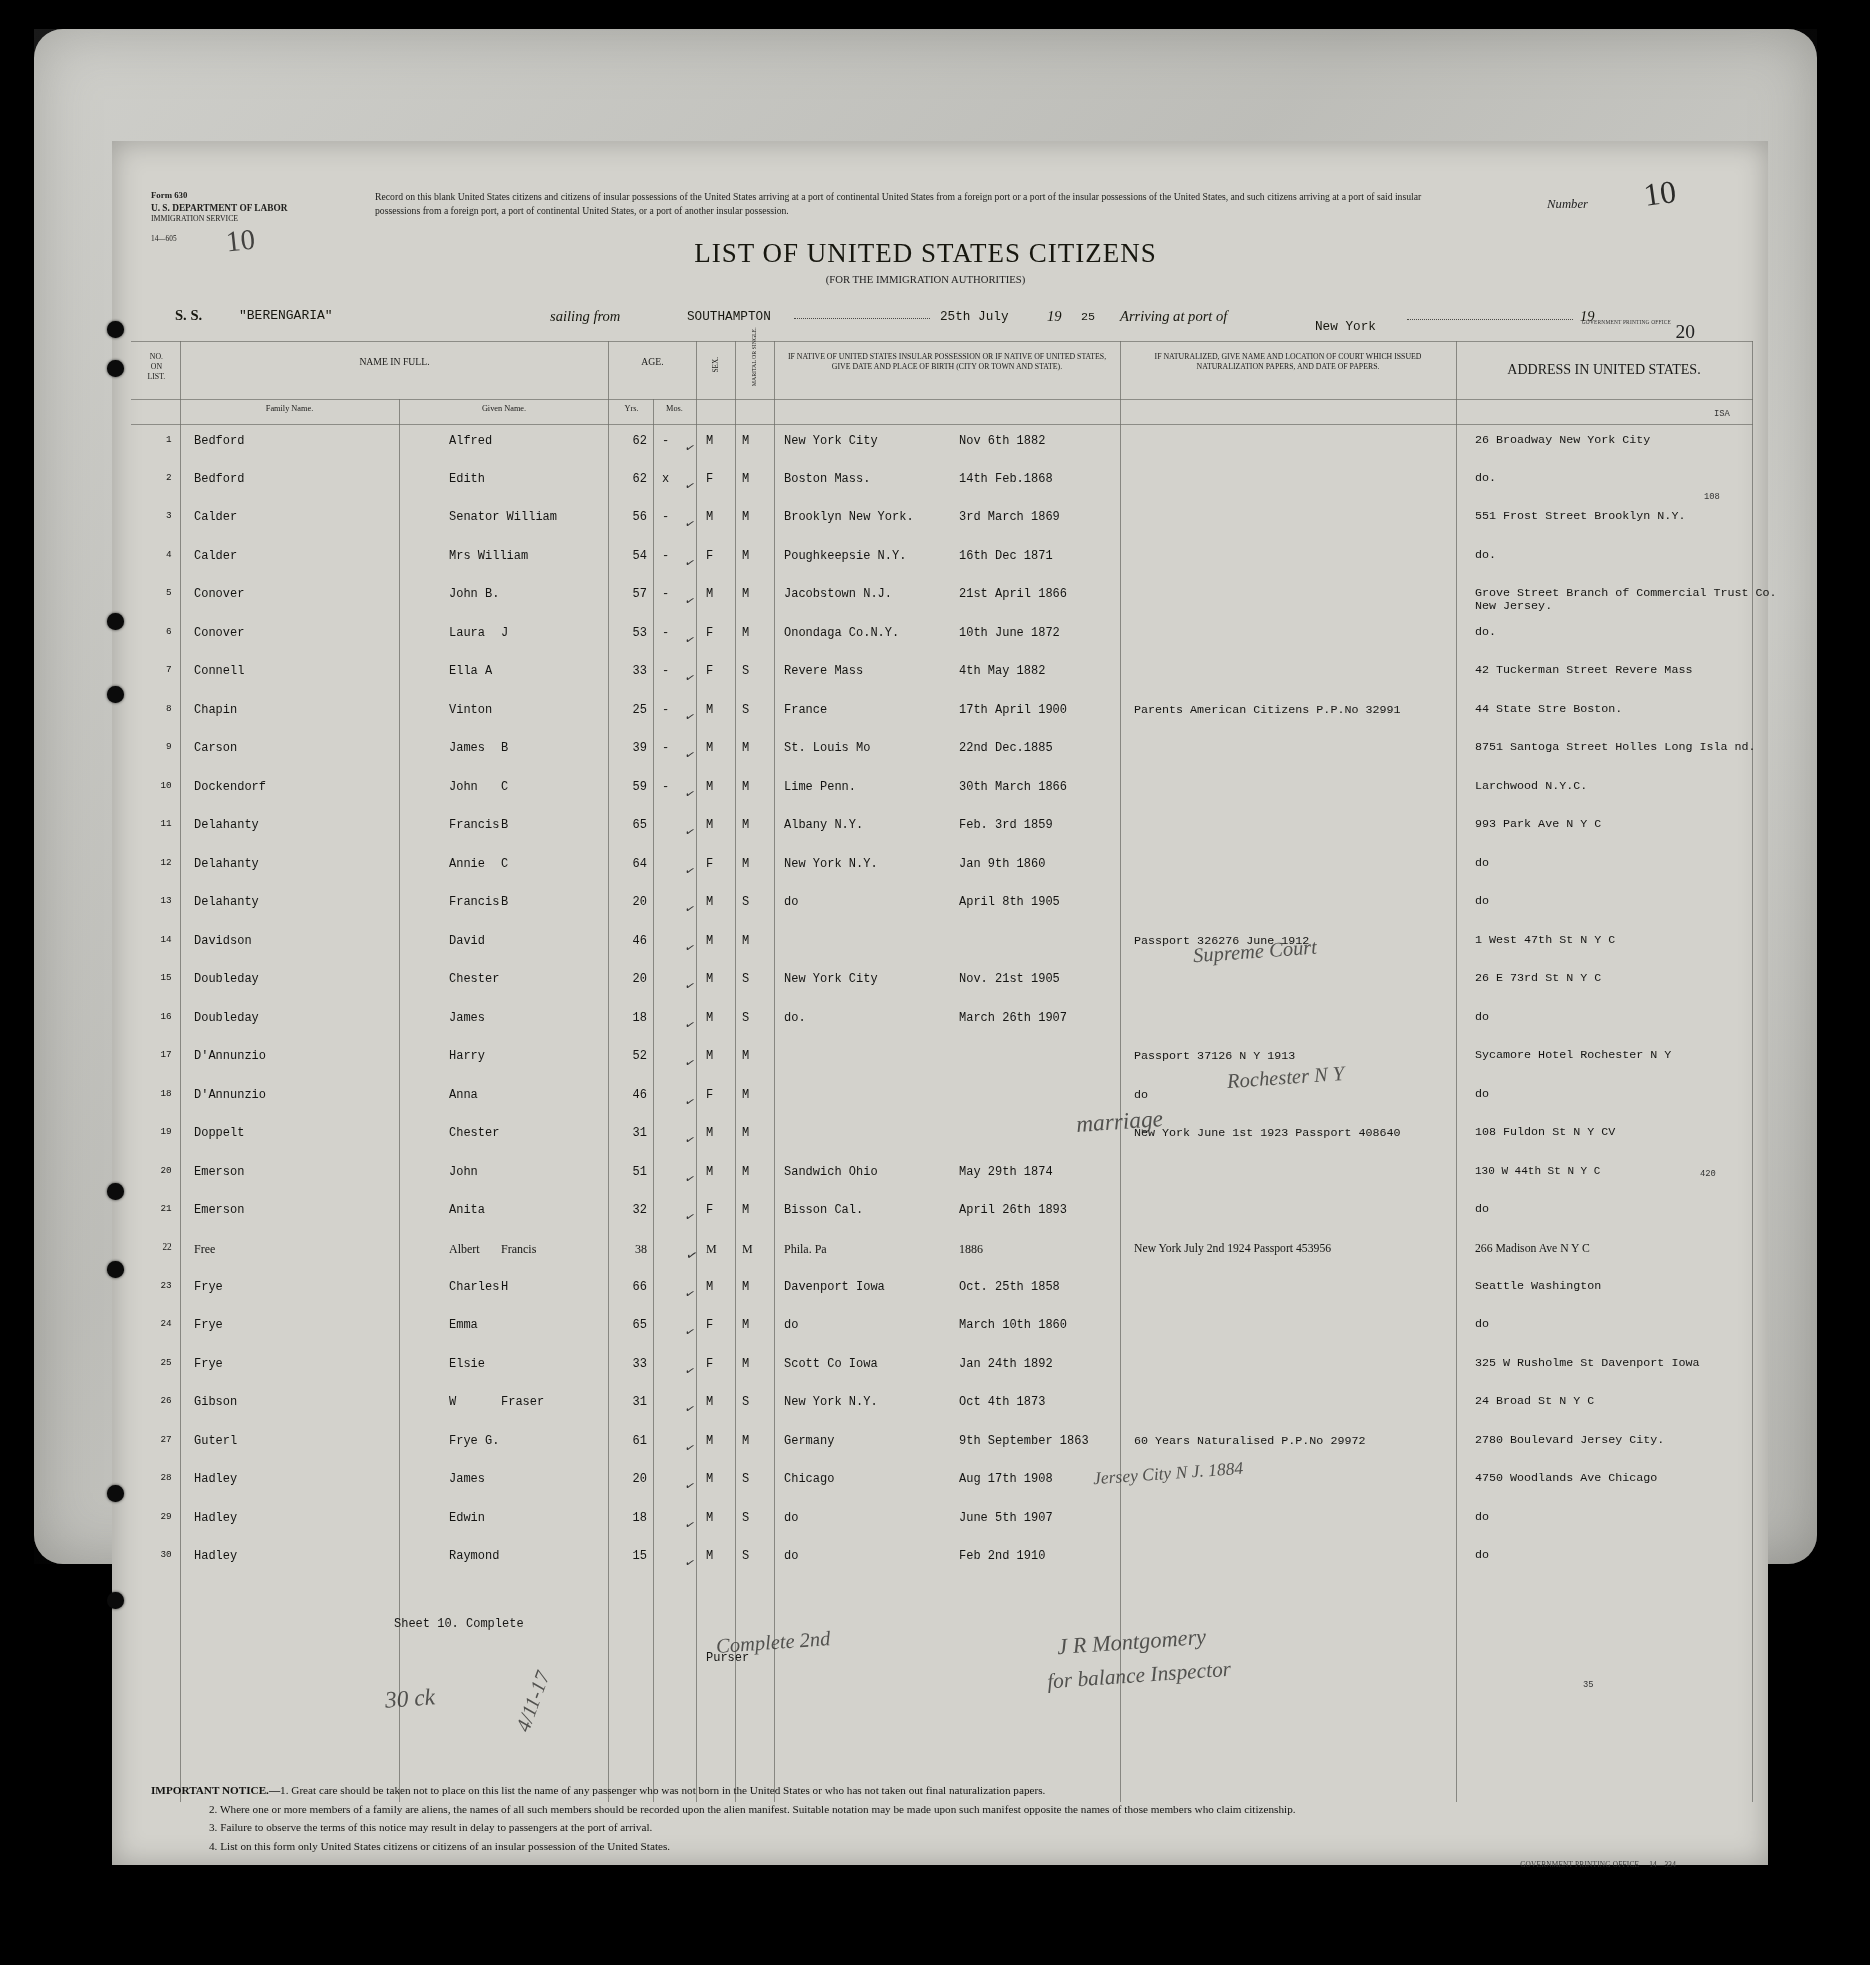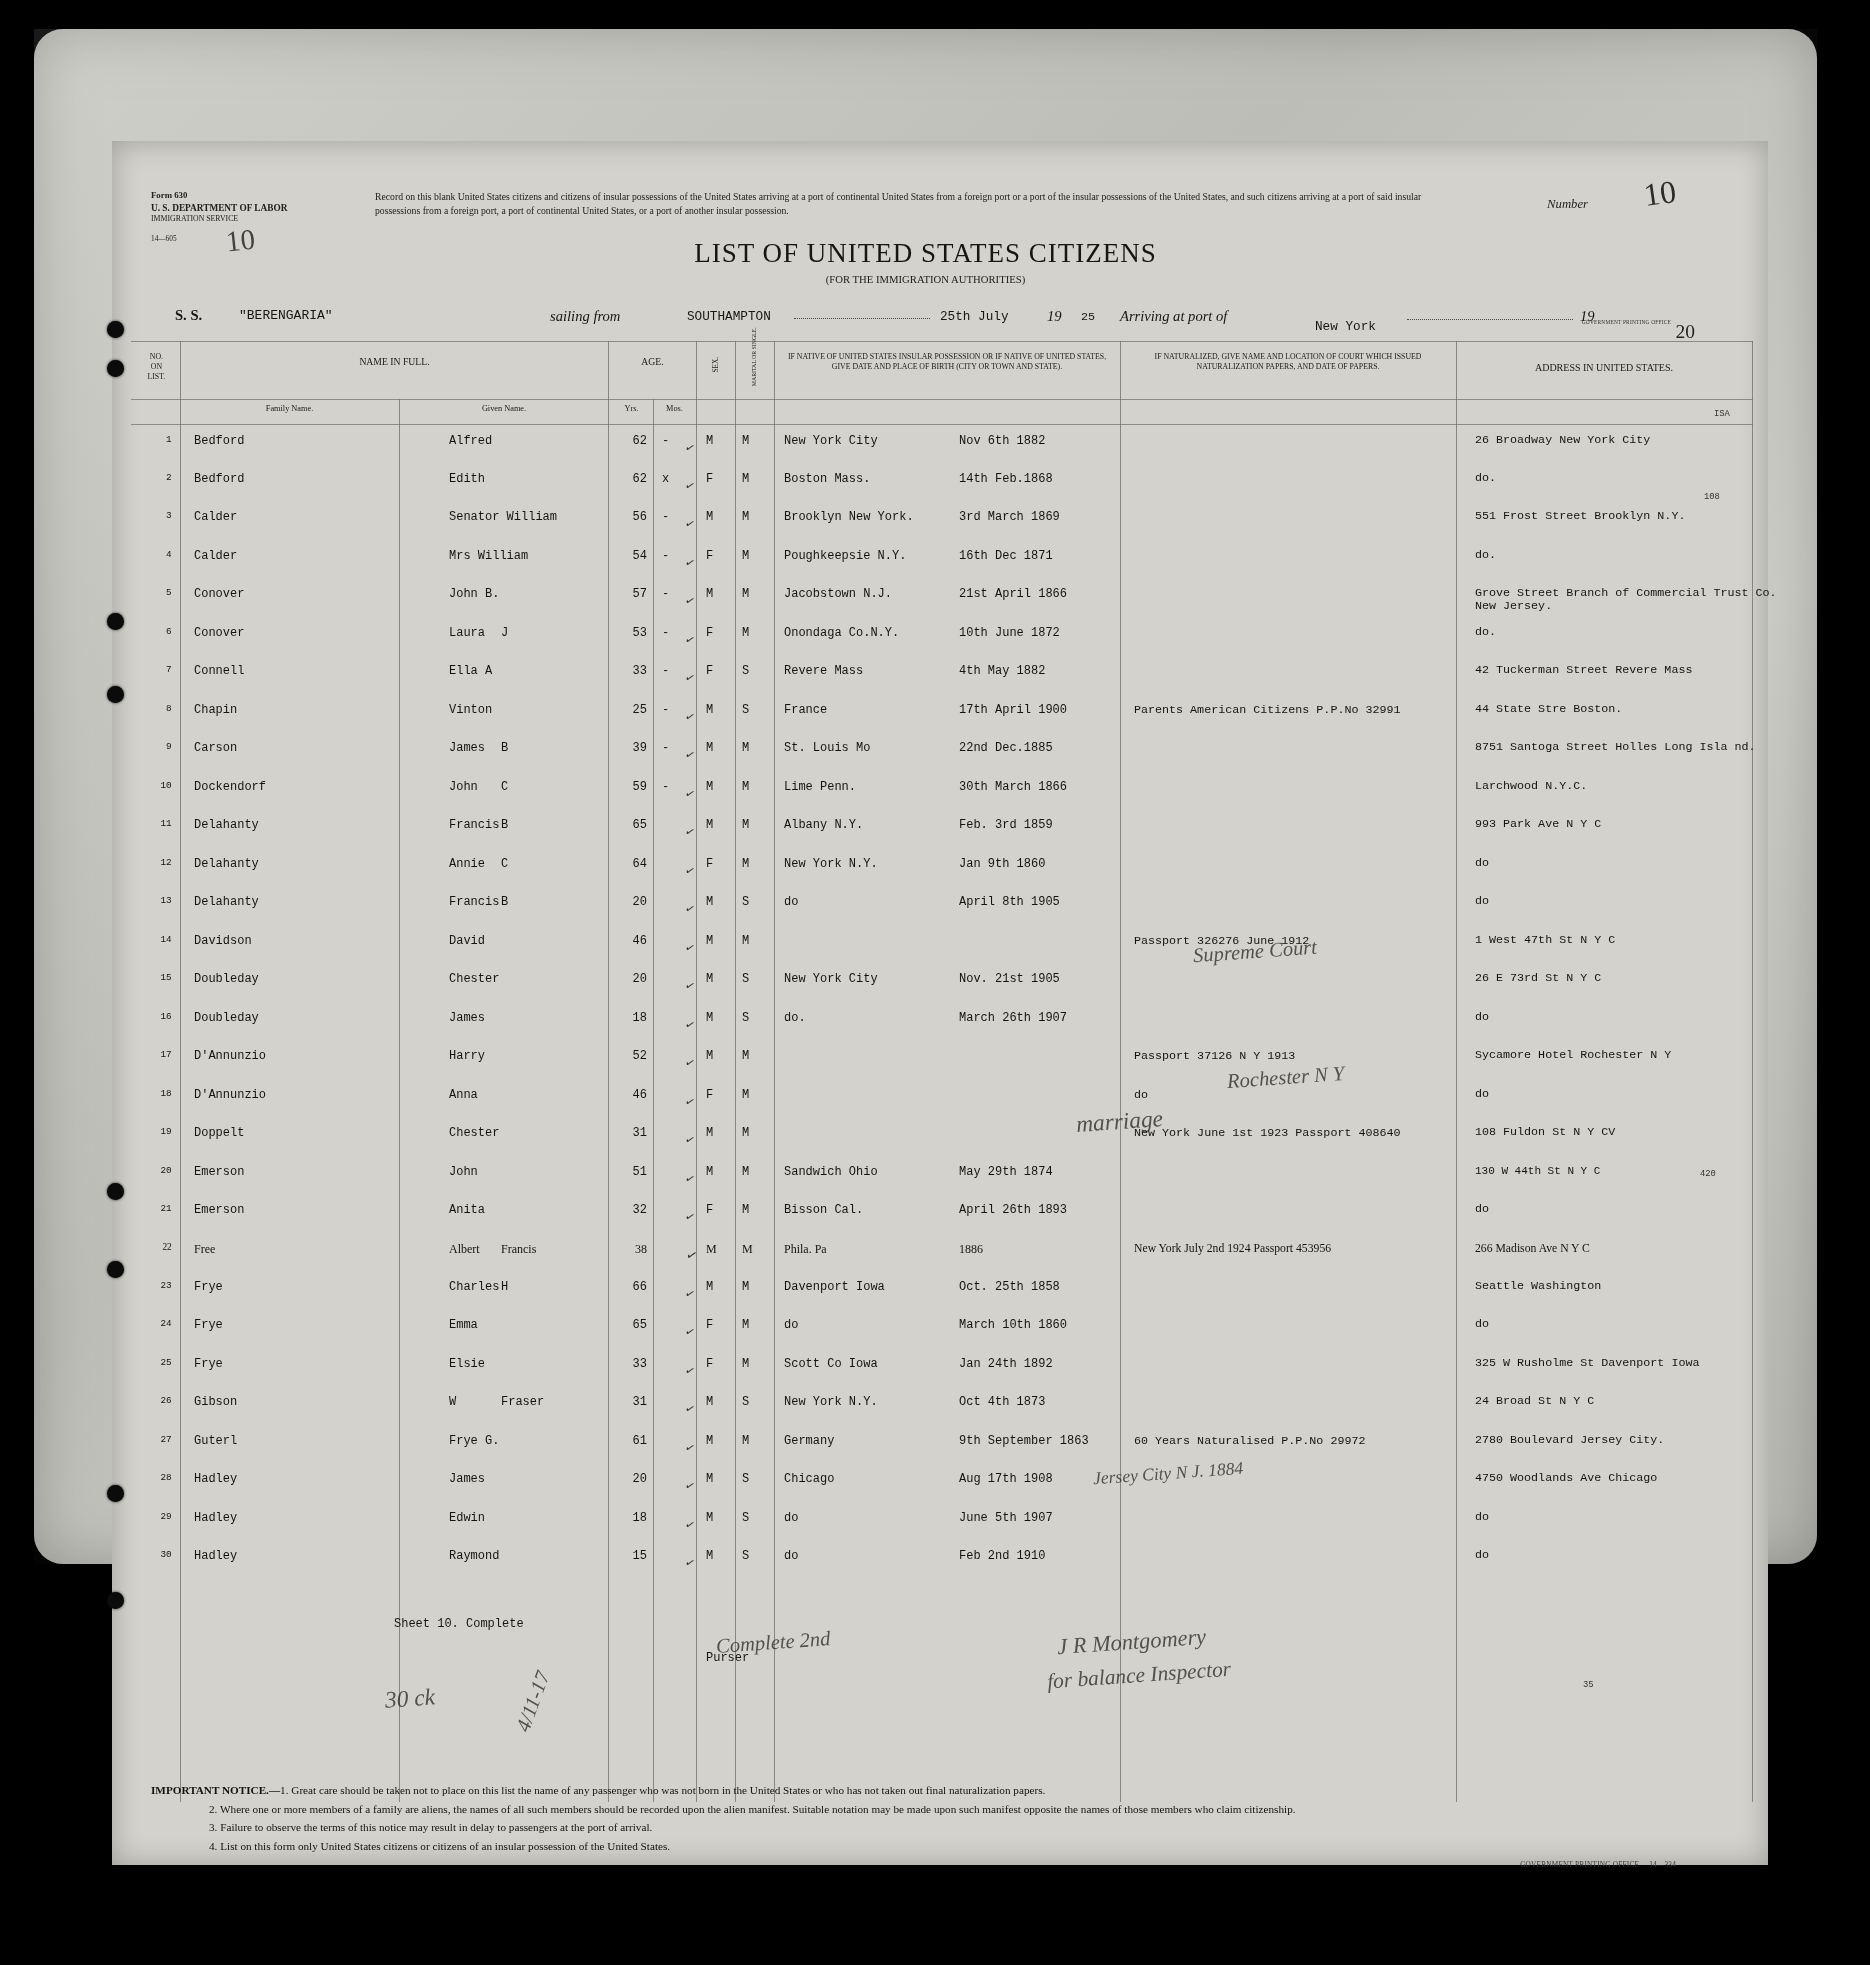--- a/index.html
+++ b/index.html
@@ -133,21 +133,21 @@
       <div class="hd big" style="left:54px;top:14.6px;width:419px;">NAME IN FULL.</div>
       <div class="hd" style="left:54px;top:63px;width:209px;">Family Name.</div>
       <div class="hd" style="left:273px;top:63px;width:200px;">Given Name.</div>
       <div class="hd big" style="left:480px;top:14.6px;width:83px;">AGE.</div>
       <div class="hd" style="left:480px;top:63px;width:41px;">Yrs.</div>
       <div class="hd" style="left:524px;top:63px;width:39px;">Mos.</div>
       <div class="hd" style="left:568px;top:18.5px;width:34px;font-size:7.3px;transform:rotate(-90deg);transform-origin:center;">SEX.</div>
       <div class="hd" style="left:592px;top:12px;width:63px;font-size:5.8px;transform:rotate(-90deg);transform-origin:center;">MARITAL OR SINGLE.</div>
       <div class="hd" style="left:648px;top:10.7px;width:336px;font-size:7.8px;">IF NATIVE OF UNITED STATES INSULAR POSSESSION OR IF NATIVE OF UNITED STATES, GIVE DATE AND PLACE OF BIRTH (CITY OR TOWN AND STATE).</div>
       <div class="hd" style="left:992px;top:10.7px;width:330px;font-size:7.8px;">IF NATURALIZED, GIVE NAME AND LOCATION OF COURT WHICH ISSUED NATURALIZATION PAPERS, AND DATE OF PAPERS.</div>
-      <div class="hd" style="left:1328px;top:19.5px;width:290px;font-size:10px;">ADDRESS IN UNITED STATES.</div>
+      <div class="hd" style="left:1328px;top:19.5px;width:290px;font-size:14px;">ADDRESS IN UNITED STATES.</div>
 
       <div class="rows">
 
       <div class="row" style="top: 93px;">
             <span class="c cno">1</span>
             <span class="c cfam">Bedford</span>
             <span class="c cgiv">Alfred</span>
             <span class="c cgiv2"></span>
             <span class="c cage">62</span>
             <span class="c cmos">-</span>

